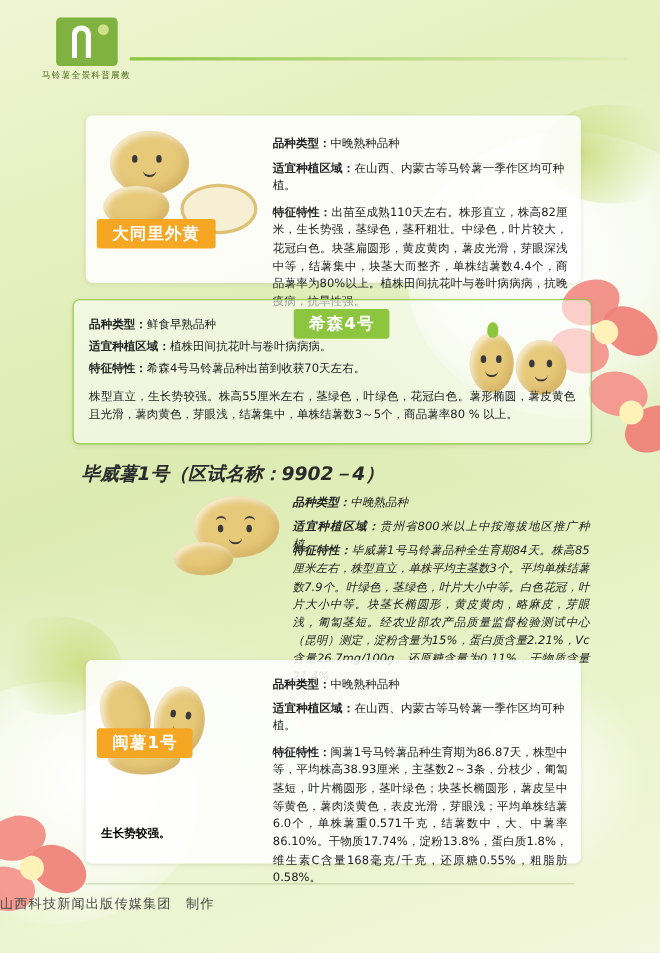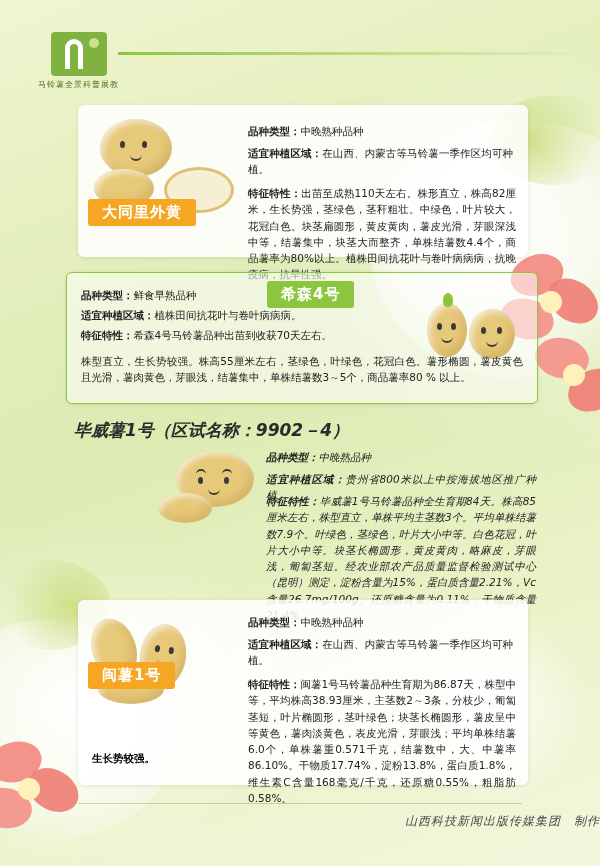--- a/index.html
+++ b/index.html
@@ -57,21 +57,20 @@
   .header {
     position: absolute;
     top: 0; left: 0; right: 0;
     height: 86px;
   }
   .logo-wrap {
     position: absolute;
     left: 38px;
     top: 16px;
     text-align: center;
-    margin-top: 16px;
   }
   .logo-mark {
     width: 56px; height: 44px;
     background: #7fb241;
     border-radius: 4px;
     position: relative;
     margin: 0 auto;
   }
   .logo-mark:after {
     content: "";
@@ -204,25 +203,24 @@
     position: absolute;
     width: 10px; height: 14px;
     background: #8cc63f;
     border-radius: 50% 50% 40% 40%;
   }
 
   .footer {
     position: absolute;
     left: 0; right: 0;
     bottom: 36px;
-    text-align: right;
+    text-align: left;
     font-size: 12px;
     color: #4a4a4a;
     letter-spacing: 1px;
-    font-style: italic;
   }
   .footer-rule {
     position: absolute;
     left: 78px; right: 78px;
     bottom: 62px;
     height: 1px;
     background: rgba(120,140,70,0.35);
   }
 </style>
 </head>

